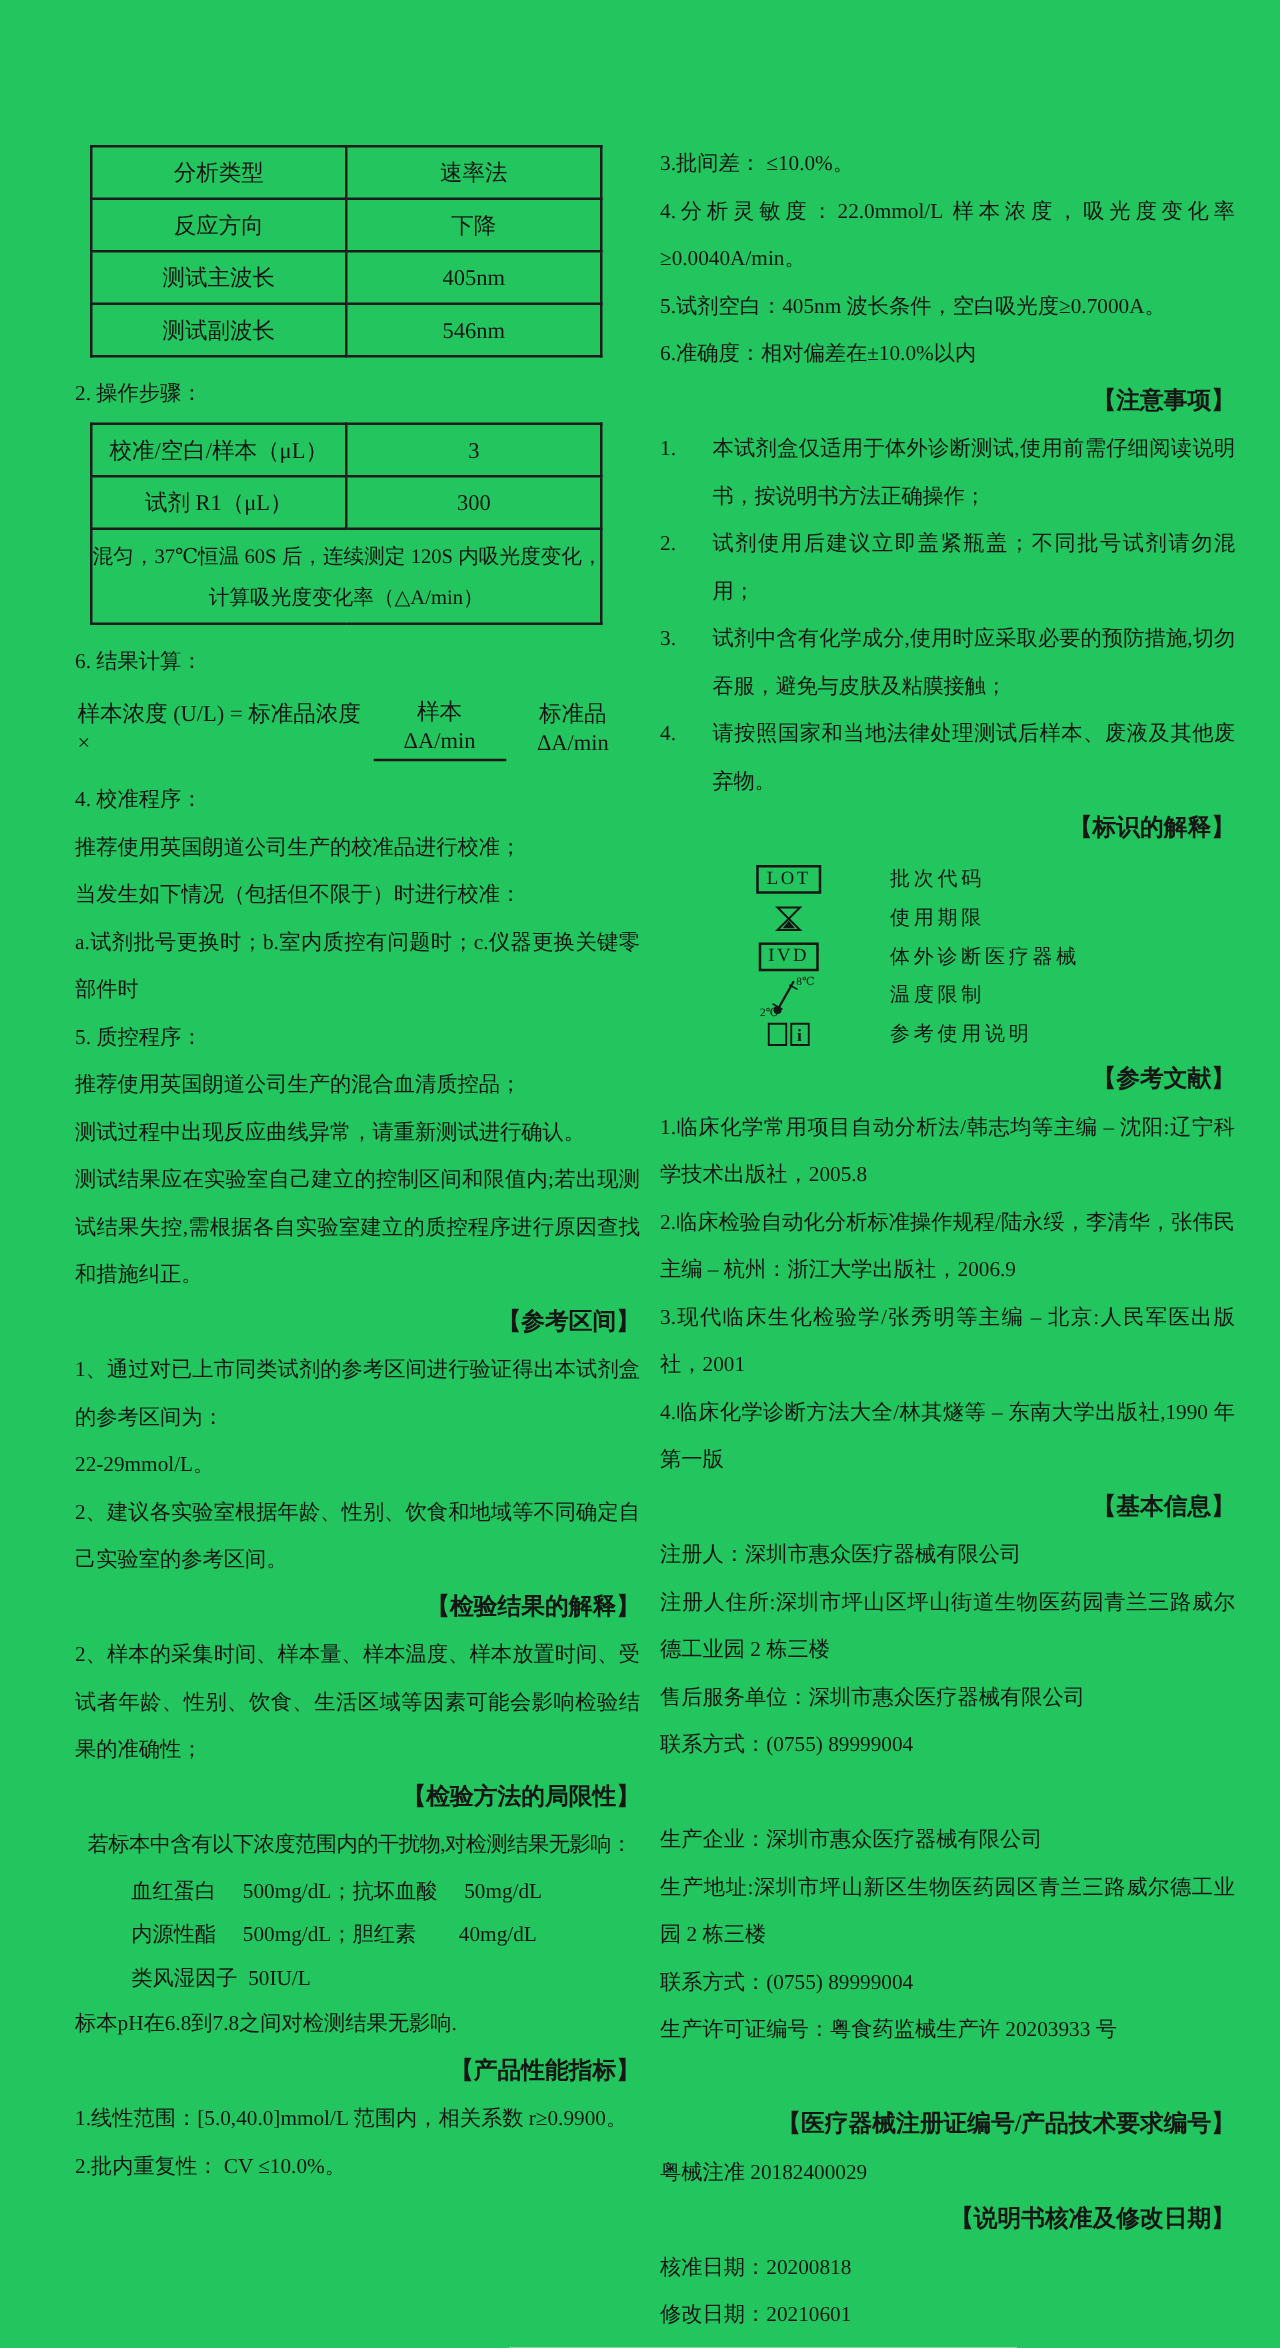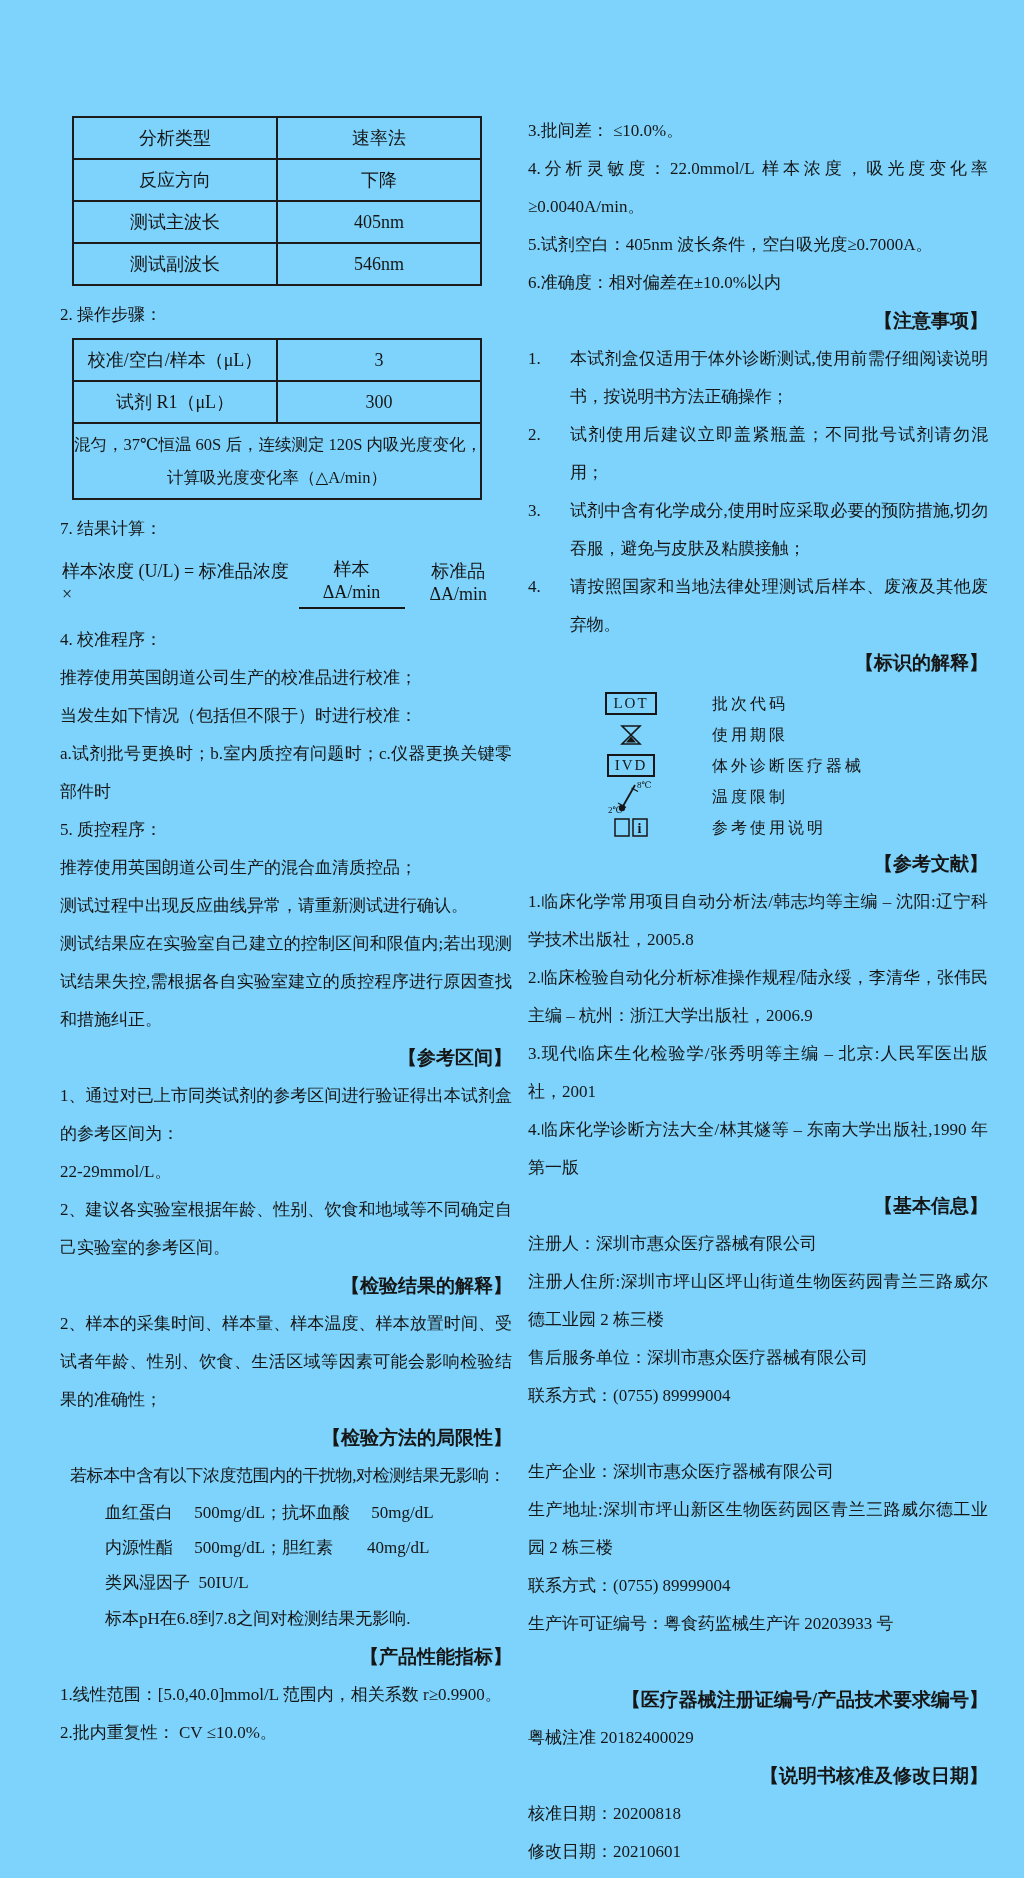--- a/index.html
+++ b/index.html
@@ -1,17 +1,17 @@
 <!DOCTYPE html>
 <html><head>
 <meta charset="utf-8">
 <style>
   html,body { margin:0; padding:0; background:#e8e8e8; }
   .page {
-    position:relative; width:1024px; height:1878px; background:#7dd3fc;
+    position:relative; width:1024px; height:1878px; background:#22c55e;
     font-family:"Liberation Serif","DejaVu Serif",serif; color:#161616;
     overflow:hidden; margin:0 auto;
   }
   .col { position:absolute; top:112px; font-size:17px; line-height:38px; text-align:justify; }
   .col-left  { left:60px;  width:452px; }
   .col-right { left:528px; width:460px; }
   p { margin:0; }
   .h { font-weight:bold; font-size:19px; text-align:right; }
   .secnum { text-align:left; }
 
@@ -22,21 +22,21 @@
   table.tbl td.notecell { height:auto; padding:4px 0; }
   .noteline { font-size:16.5px; line-height:33px; white-space:nowrap; text-align:center; }
 
   .formula { display:flex; align-items:center; gap:8px; margin:10px 0 12px 2px;
              line-height:1.3; font-size:18px; text-align:left; }
   .frac { display:inline-flex; flex-direction:row; text-align:center; }
   .frac .num { border-bottom:2px solid #161616; padding:0 8px 2px; }
   .frac .den { padding-top:2px; }
 
   .interf { white-space:pre; line-height:35px; margin-left:45px; text-align:left; }
-  .indent55 { margin-left:45px; text-align:left; }
+  .indent55 { text-align:left; }
   .tight { letter-spacing:-0.4px; margin-left:10px; }
 
   .note-item { display:grid; grid-template-columns:42px 1fr; }
   .note-item .txt { letter-spacing:-0.2px; }
 
   .sym-block { margin:6px 0 2px; }
   .sym-row { display:flex; align-items:center; height:31px; text-align:left; }
   .sym-cell { width:110px; margin-left:48px; display:flex; justify-content:center; align-items:center; }
   .sym-box { display:inline-block; border:2px solid #161616; padding:0 6px; font-weight:normal;
              font-size:15px; line-height:19px; letter-spacing:2px; }
@@ -87,21 +87,21 @@
       </tr>
       <tr>
         <td class="notecell" colspan="2">
           <div class="noteline">混匀，37℃恒温 60S 后，连续测定 120S 内吸光度变化，</div>
           <div class="noteline">计算吸光度变化率（△A/min）</div>
         </td>
       </tr>
     </tbody>
       </table>
 
-    <p class="secnum">7. 结果计算：</p>
+    <p class="secnum">6. 结果计算：</p>
 
     <div class="formula">
       <span>样本浓度 (U/L) = 标准品浓度×</span>
       <span class="frac">
         <span class="num">样本ΔA/min</span>
         <span class="den">标准品ΔA/min</span>
       </span>
     </div>
 
     <p class="secnum">4. 校准程序：</p>

